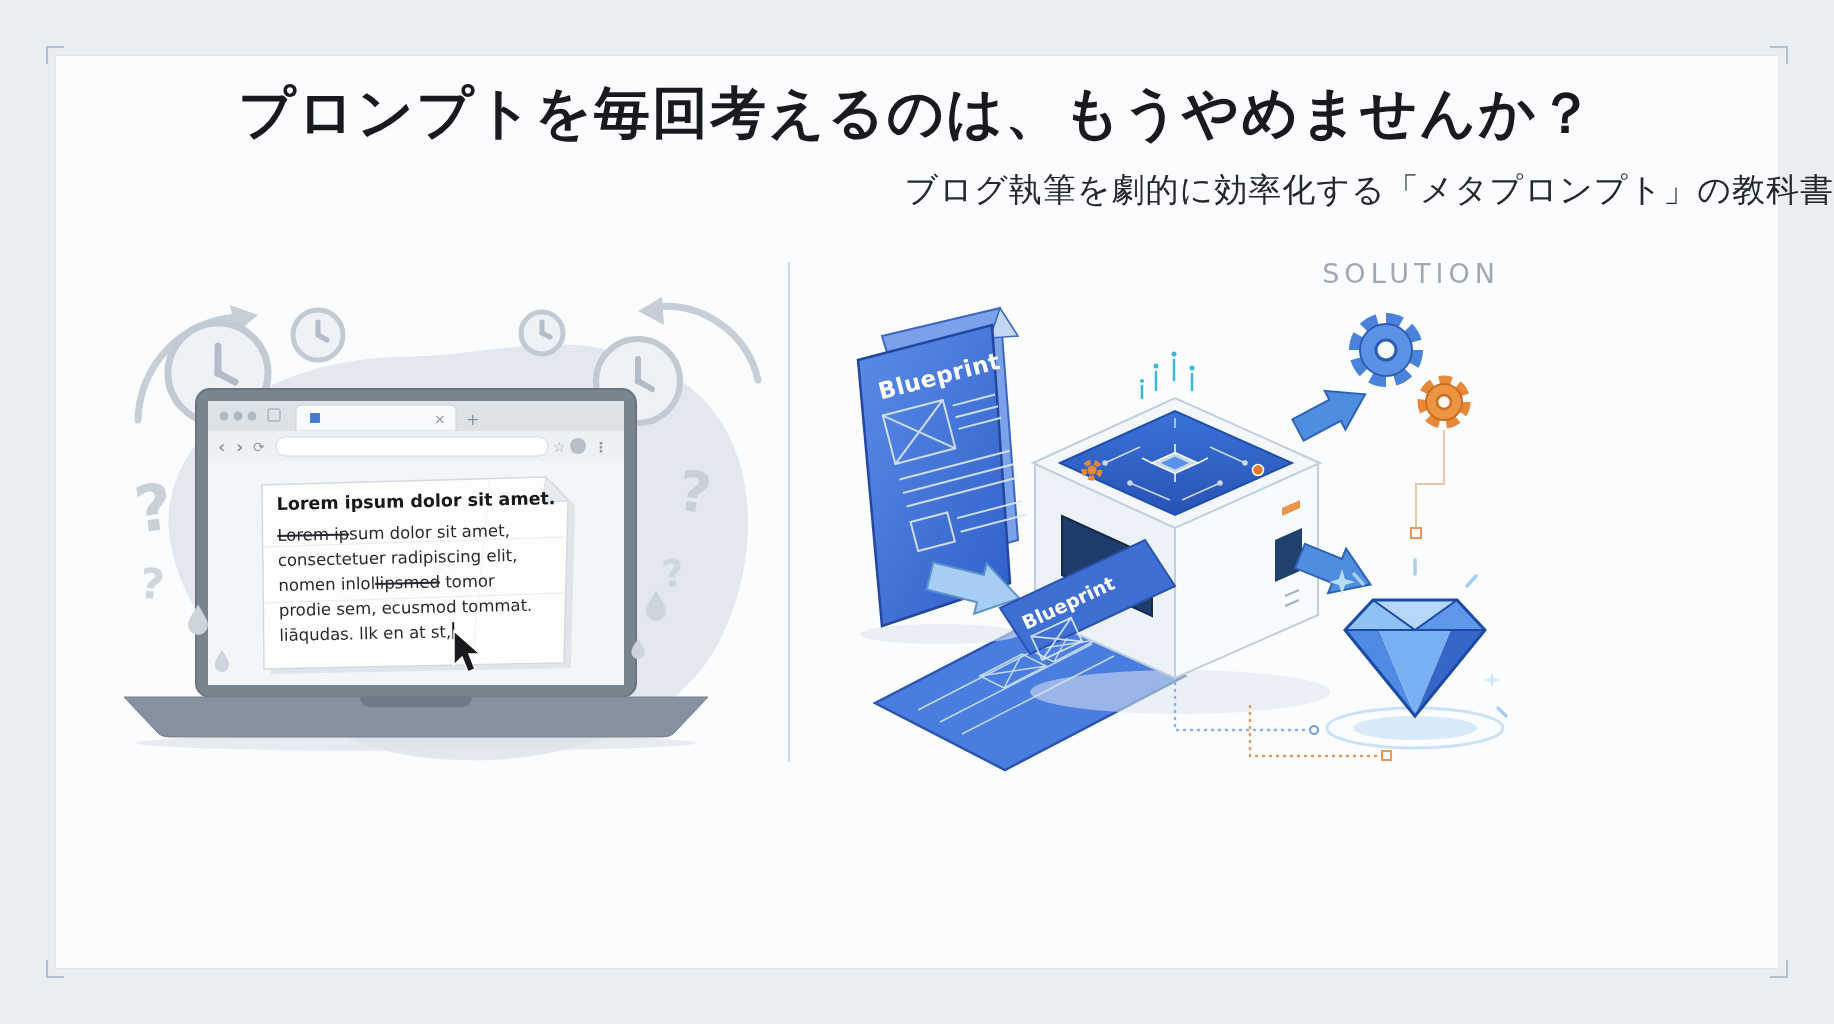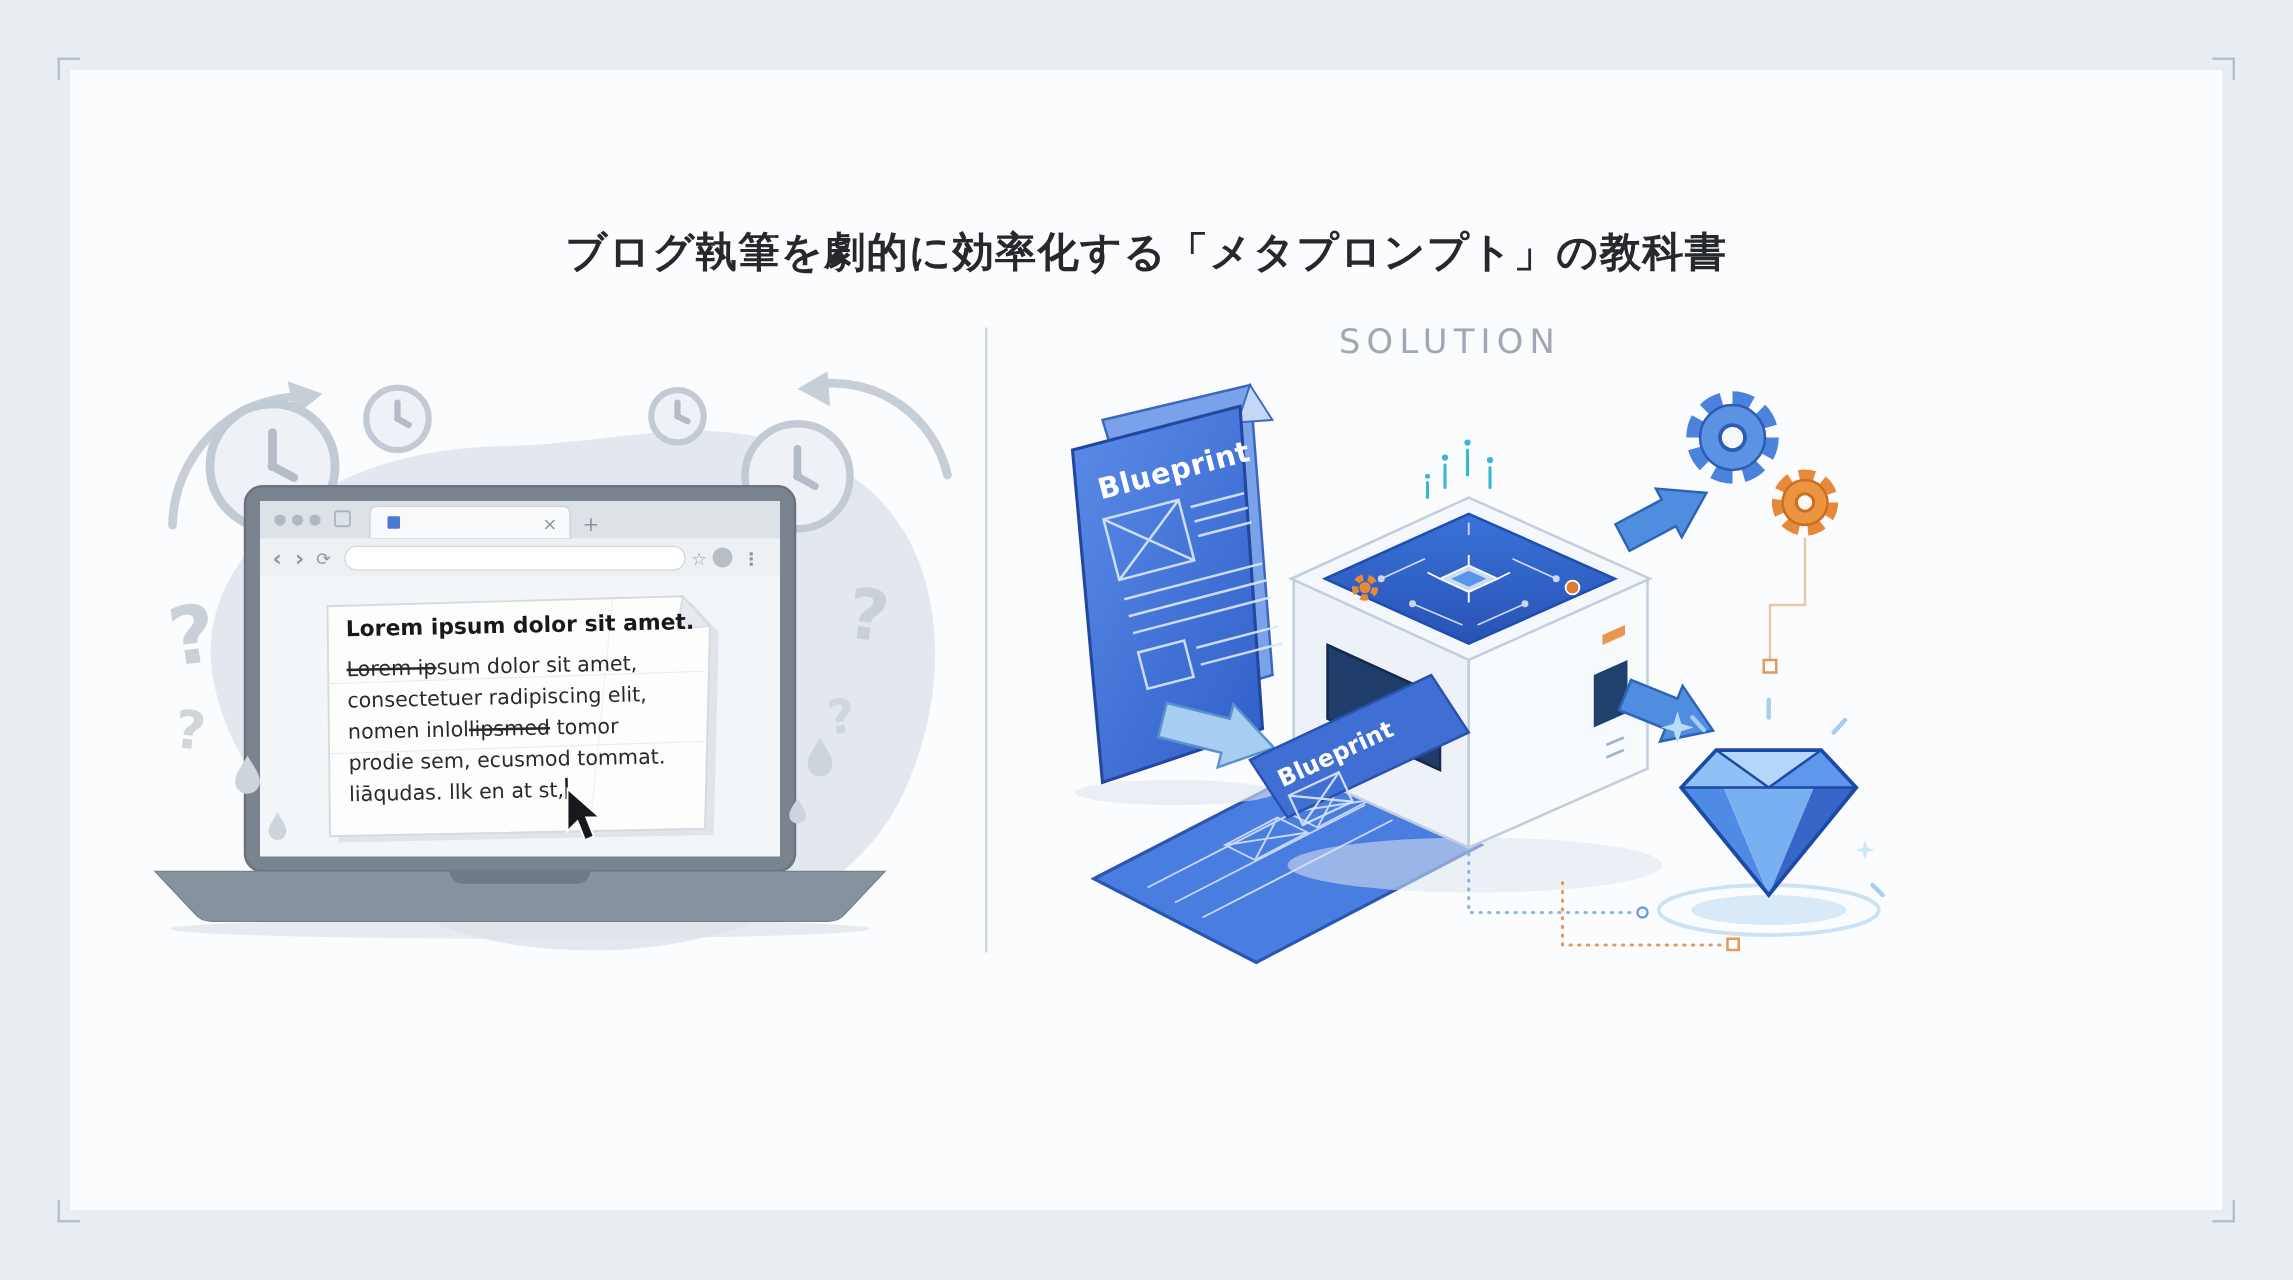--- a/index.html
+++ b/index.html
@@ -8,27 +8,27 @@
   .inner-panel{position:absolute;left:55px;top:55px;right:55px;bottom:55px;
                background:#fafcfe;border:1px solid #e2e8ee;}
   .crop{position:absolute;width:16px;height:16px;border:0 solid #b7c1cb;}
   .crop.tl{left:46px;top:46px;border-left-width:2px;border-top-width:2px;}
   .crop.tr{right:46px;top:46px;border-right-width:2px;border-top-width:2px;}
   .crop.bl{left:46px;bottom:46px;border-left-width:2px;border-bottom-width:2px;}
   .crop.br{right:46px;bottom:46px;border-right-width:2px;border-bottom-width:2px;}
 
   .title{position:absolute;left:0;right:0;top:76px;text-align:center;
          font-size:56px;font-weight:800;color:#191a1e;letter-spacing:2px;}
-  .subtitle{position:absolute;left:0;right:0;top:168px;text-align:center;
-            font-size:33px;font-weight:700;color:#26282d;letter-spacing:1px;margin-top:12px;}
+  .subtitle{position:absolute;left:0;right:0;top:168px;text-align:right;
+            font-size:33px;font-weight:400;color:#26282d;letter-spacing:1px;}
 
   .panel-label{position:absolute;top:258px;font-size:27px;font-weight:500;
                color:#a0a9b3;letter-spacing:5px;}
   .panel-label.problem{left:120px;width:580px;text-align:center;}
-  .panel-label.solution{left:820px;width:680px;text-align:center;}
+  .panel-label.solution{left:820px;width:680px;text-align:right;}
   .divider{position:absolute;left:788px;top:262px;width:2px;height:500px;background:#cfd7de;}
 
   .illus{position:absolute;}
   .illus.left{left:110px;top:285px;width:670px;height:510px;}
   .illus.right{left:830px;top:278px;width:700px;height:525px;}
 
   .paper-text{position:absolute;left:168px;top:206px;width:284px;
               transform:rotate(-1.2deg);color:#26292e;}
   .paper-text .heading{font-size:17.5px;font-weight:bold;margin-bottom:9px;color:#17191d;}
   .paper-text .line{font-size:16.5px;line-height:1.52;white-space:pre-wrap;}
@@ -40,20 +40,21 @@
 </head>
 <body>
 
 <div class="canvas">
   <div class="inner-panel"></div>
   <div class="crop tl"></div>
   <div class="crop tr"></div>
   <div class="crop bl"></div>
   <div class="crop br"></div>
 
+  <div class="title">プロンプトを毎回考えるのは、もうやめませんか？</div>
   <div class="subtitle">ブログ執筆を劇的に効率化する「メタプロンプト」の教科書</div>
 
   <div class="panel-label solution">SOLUTION</div>
   <div class="divider"></div>
 
   <div class="illus left">
     <svg width="670" height="510" viewBox="0 0 670 510">
 
       <path d="M60,255 C45,165 140,75 290,72 C400,70 470,35 565,92 C650,143 655,265 610,355 C565,445 440,488 310,472 C185,457 76,355 60,255 Z" fill="#e2e8ee"></path>
 

